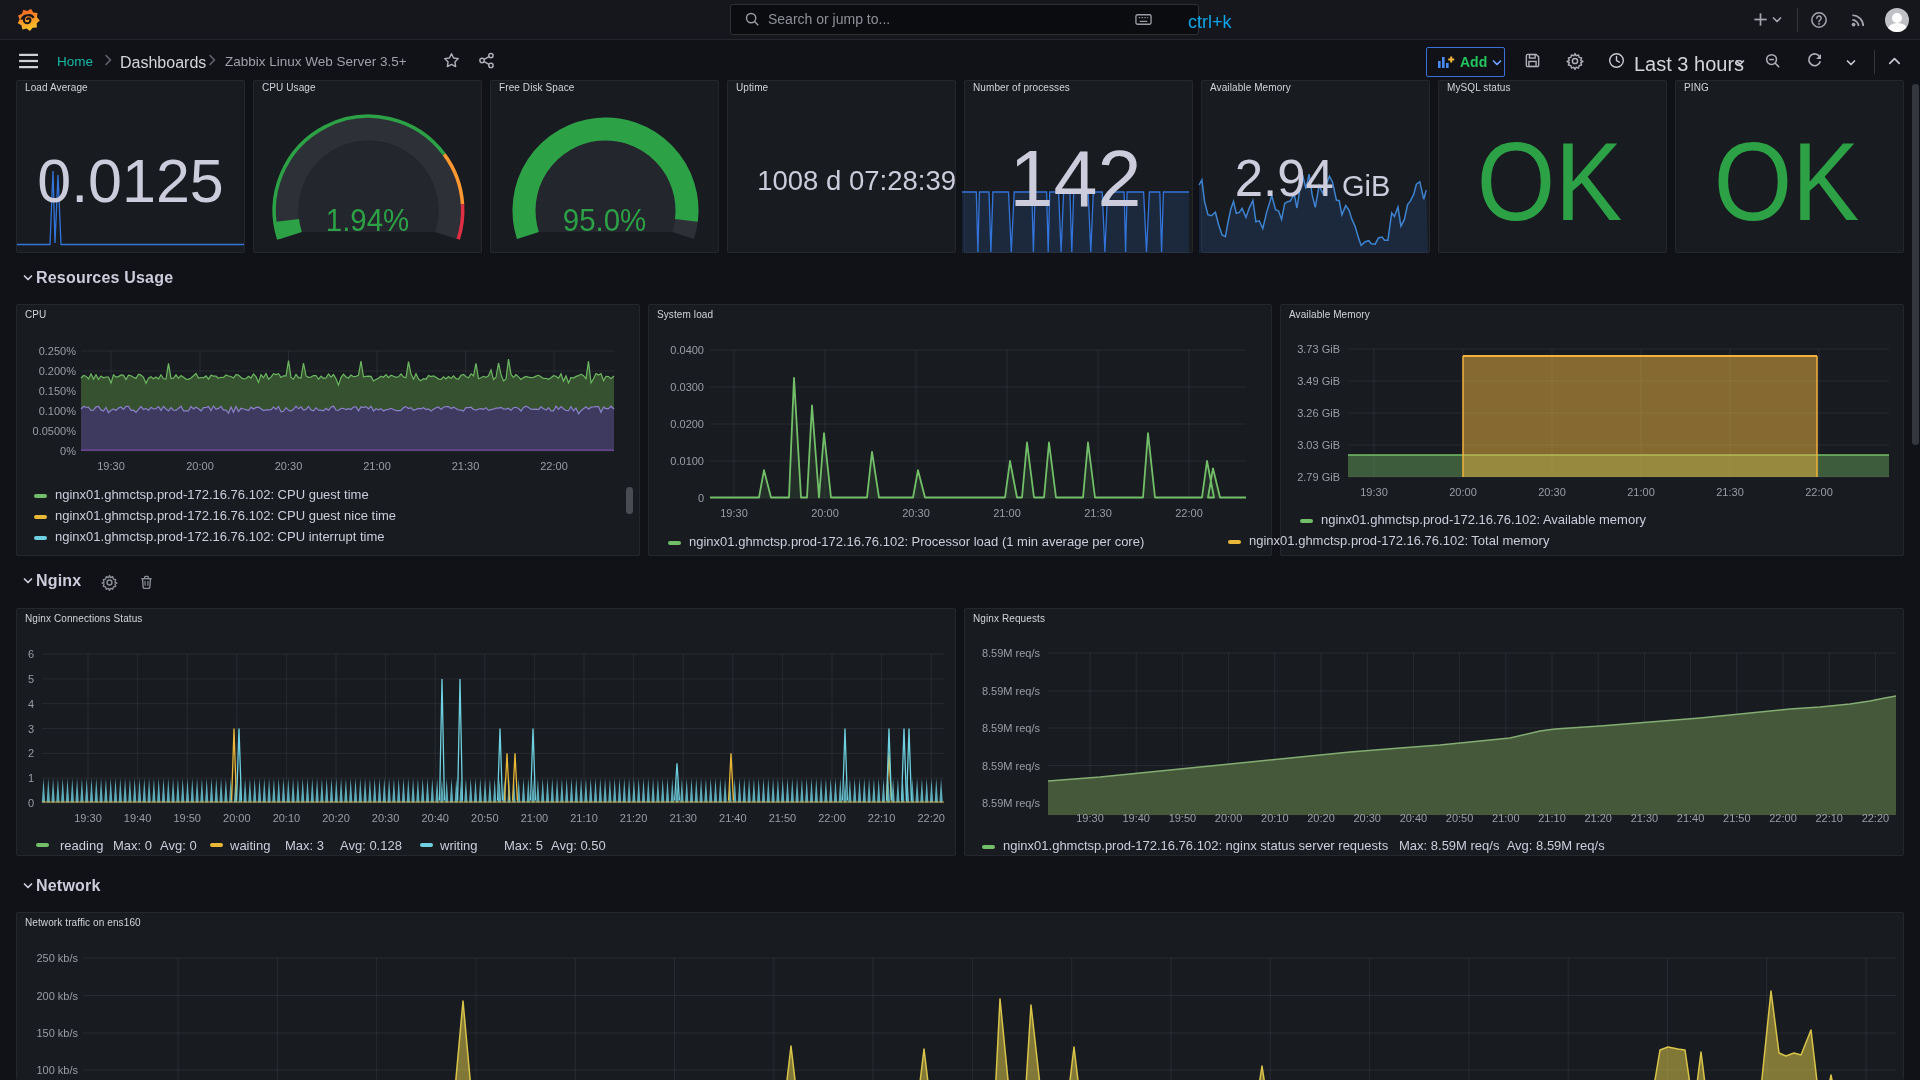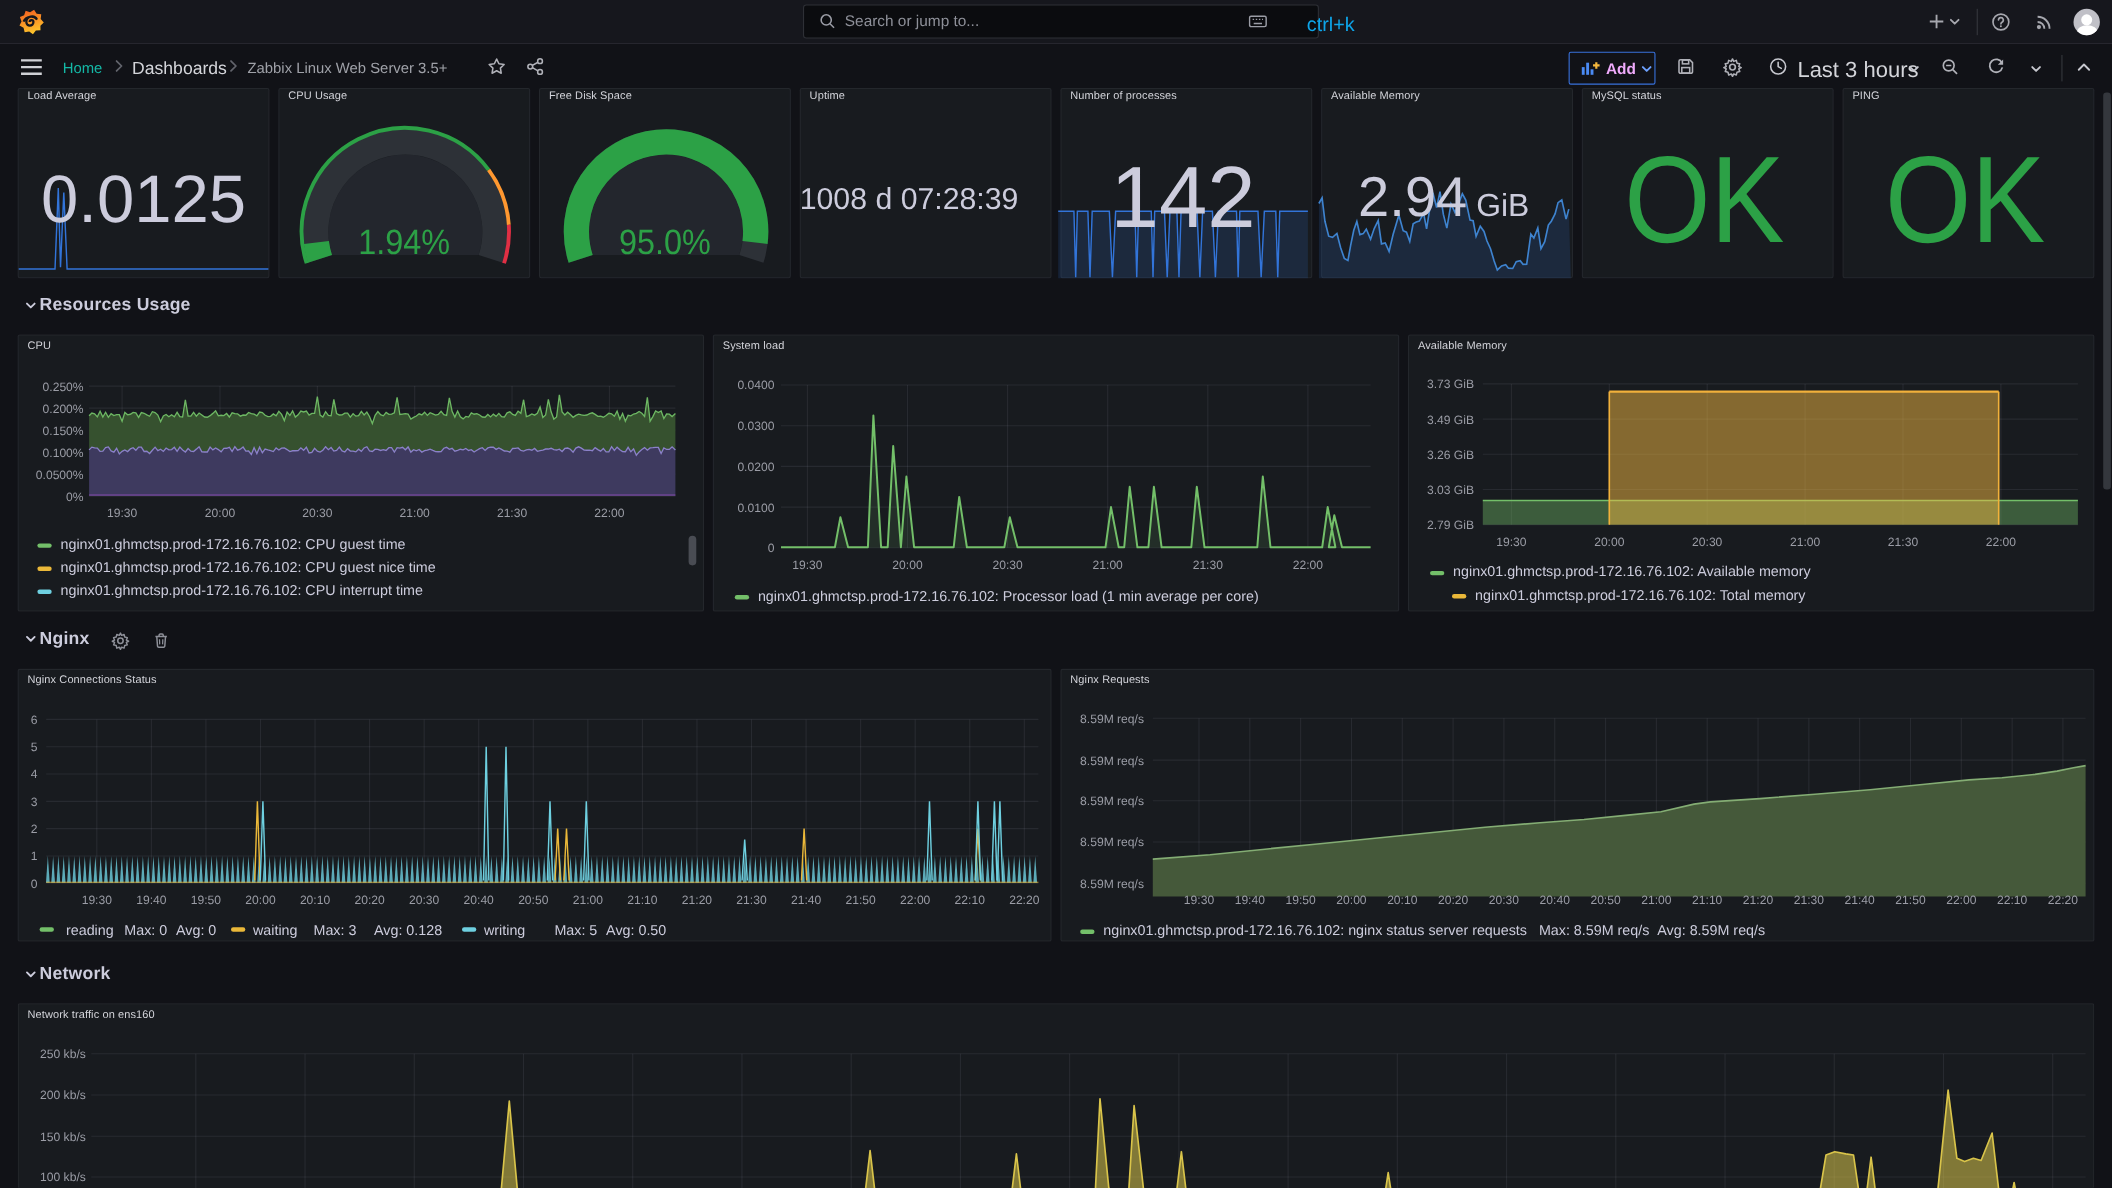--- a/index.html
+++ b/index.html
@@ -84,21 +84,21 @@
     <line x1="6.4" y1="10.1" x2="11.7" y2="13.1" stroke="#b0b1b8" stroke-width="1.5"></line>
   </svg>
 <div class="abs" style="left:1426px;top:47px;width:79px;height:30px;border:1px solid #3871dc;border-radius:2px"></div>
 <svg style="position:absolute;left:1437px;top:53px" width="18" height="18" viewBox="0 0 18 18">
     <rect x="1" y="8" width="2.6" height="7" fill="#4a8af4"></rect>
     <rect x="5" y="4" width="2.6" height="11" fill="#4a8af4"></rect>
     <rect x="9" y="10" width="2.6" height="5" fill="#4a8af4"></rect>
     <line x1="14.2" y1="3.5" x2="14.2" y2="9.5" stroke="#f5b73d" stroke-width="2"></line>
     <line x1="11.2" y1="6.5" x2="17.2" y2="6.5" stroke="#f5b73d" stroke-width="2"></line>
   </svg>
-<div class="abs" style="left:1460px;top:54px;font-size:14px;font-weight:bold;color:#f0abfc">Add</div>
+<div class="abs" style="left:1460px;top:54px;font-size:14px;font-weight:bold;color:#22c55e">Add</div>
 <svg style="position:absolute;left:1491px;top:57px" width="12" height="12" viewBox="0 0 12 12">
     <polyline points="2.5,4 6,7.5 9.5,4" fill="none" stroke="#6ea1ff" stroke-width="1.7" stroke-linecap="round" stroke-linejoin="round"></polyline>
   </svg>
 <svg style="position:absolute;left:1524px;top:52px" width="17" height="17" viewBox="0 0 18 18">
     <path d="M 2.5 4 a 1.5 1.5 0 0 1 1.5 -1.5 h 8.8 L 15.5 5.2 V 14 a 1.5 1.5 0 0 1 -1.5 1.5 H 4 a 1.5 1.5 0 0 1 -1.5 -1.5 Z" fill="none" stroke="#b0b1b8" stroke-width="1.5"></path>
     <rect x="5.2" y="10" width="7.6" height="5.2" fill="none" stroke="#b0b1b8" stroke-width="1.5"></rect>
     <rect x="5.8" y="2.8" width="6" height="3.6" fill="none" stroke="#b0b1b8" stroke-width="1.5"></rect>
   </svg>
 <svg style="position:absolute;left:1566px;top:52px" width="18" height="18" viewBox="0 0 18 18">
     <circle cx="9" cy="9" r="2.6" fill="none" stroke="#b0b1b8" stroke-width="1.5"></circle>
@@ -156,21 +156,21 @@
     <path d="M 527.90 235.41 A 81.5 81.5 0 1 1 683.10 235.41" fill="none" stroke="#2d3137" stroke-width="23" stroke-linecap="butt"></path>
     <path d="M 527.90 235.41 A 81.5 81.5 0 1 1 686.39 220.46" fill="none" stroke="#2ca146" stroke-width="23" stroke-linecap="butt"></path>
     <polygon points="962.0,192.0 976.3,192.0 977.9,252.0 979.4,192.0 989.0,192.0 990.9,252.0 992.9,192.0 1008.5,192.0 1011.3,252.0 1014.2,192.0 1031.8,192.0 1033.4,252.0 1035.1,192.0 1046.6,192.0 1048.2,252.0 1049.7,192.0 1058.6,192.0 1061.1,252.0 1063.6,192.0 1069.9,192.0 1071.8,252.0 1073.7,192.0 1088.2,192.0 1090.8,252.0 1093.3,192.0 1102.2,192.0 1104.9,252.0 1107.6,192.0 1124.1,192.0 1125.6,252.0 1127.1,192.0 1143.6,192.0 1146.5,252.0 1149.4,192.0 1159.8,192.0 1161.6,252.0 1163.4,192.0 1181.9,192.0 1189.0,192.0 1189.0,253.0 962.0,253.0" fill="rgba(50,116,217,0.16)"></polygon>
     <polyline points="962.0,192.0 976.3,192.0 977.9,252.0 979.4,192.0 989.0,192.0 990.9,252.0 992.9,192.0 1008.5,192.0 1011.3,252.0 1014.2,192.0 1031.8,192.0 1033.4,252.0 1035.1,192.0 1046.6,192.0 1048.2,252.0 1049.7,192.0 1058.6,192.0 1061.1,252.0 1063.6,192.0 1069.9,192.0 1071.8,252.0 1073.7,192.0 1088.2,192.0 1090.8,252.0 1093.3,192.0 1102.2,192.0 1104.9,252.0 1107.6,192.0 1124.1,192.0 1125.6,252.0 1127.1,192.0 1143.6,192.0 1146.5,252.0 1149.4,192.0 1159.8,192.0 1161.6,252.0 1163.4,192.0 1181.9,192.0 1189.0,192.0" fill="none" stroke="#3274d9" stroke-width="1.3"></polyline>
     <polygon points="1199.0,185.0 1201.9,179.8 1204.5,201.2 1207.9,214.7 1211.4,215.7 1215.4,212.2 1218.7,225.0 1222.1,234.9 1225.4,236.7 1227.9,222.9 1230.7,209.4 1233.5,201.4 1236.3,213.3 1239.3,212.4 1242.1,208.4 1246.0,217.5 1249.3,207.8 1252.9,200.5 1255.9,221.7 1259.3,220.8 1262.8,228.5 1266.5,212.9 1268.9,204.9 1271.7,195.5 1275.6,209.7 1278.6,211.1 1281.6,219.5 1284.7,203.4 1287.5,201.8 1290.3,201.0 1294.2,193.9 1296.9,208.0 1300.1,187.9 1302.6,175.2 1306.0,188.7 1309.1,174.2 1312.1,194.7 1315.3,207.4 1319.1,185.4 1322.7,193.1 1325.9,185.5 1329.4,176.2 1332.5,181.9 1336.4,200.1 1339.2,200.7 1341.9,214.9 1345.7,205.6 1349.1,210.4 1351.8,219.1 1355.0,226.1 1358.3,237.3 1361.2,245.4 1365.1,241.7 1368.8,240.7 1371.3,243.8 1375.2,244.1 1378.4,237.9 1382.0,237.0 1384.6,240.3 1387.9,240.2 1391.7,212.8 1394.4,216.4 1398.0,207.2 1400.9,226.1 1404.3,219.7 1407.6,204.6 1410.3,201.1 1413.7,194.4 1416.4,184.2 1419.8,181.7 1423.7,199.2 1426.2,190.1 1428.0,253.0 1199.0,253.0" fill="rgba(50,116,217,0.16)"></polygon>
     <polyline points="1199.0,185.0 1201.9,179.8 1204.5,201.2 1207.9,214.7 1211.4,215.7 1215.4,212.2 1218.7,225.0 1222.1,234.9 1225.4,236.7 1227.9,222.9 1230.7,209.4 1233.5,201.4 1236.3,213.3 1239.3,212.4 1242.1,208.4 1246.0,217.5 1249.3,207.8 1252.9,200.5 1255.9,221.7 1259.3,220.8 1262.8,228.5 1266.5,212.9 1268.9,204.9 1271.7,195.5 1275.6,209.7 1278.6,211.1 1281.6,219.5 1284.7,203.4 1287.5,201.8 1290.3,201.0 1294.2,193.9 1296.9,208.0 1300.1,187.9 1302.6,175.2 1306.0,188.7 1309.1,174.2 1312.1,194.7 1315.3,207.4 1319.1,185.4 1322.7,193.1 1325.9,185.5 1329.4,176.2 1332.5,181.9 1336.4,200.1 1339.2,200.7 1341.9,214.9 1345.7,205.6 1349.1,210.4 1351.8,219.1 1355.0,226.1 1358.3,237.3 1361.2,245.4 1365.1,241.7 1368.8,240.7 1371.3,243.8 1375.2,244.1 1378.4,237.9 1382.0,237.0 1384.6,240.3 1387.9,240.2 1391.7,212.8 1394.4,216.4 1398.0,207.2 1400.9,226.1 1404.3,219.7 1407.6,204.6 1410.3,201.1 1413.7,194.4 1416.4,184.2 1419.8,181.7 1423.7,199.2 1426.2,190.1" fill="none" stroke="#3e83cf" stroke-width="1.5"></polyline>
   </svg>
 <div class="abs" style="left:16px;top:146px;width:229px;text-align:center;font-size:61px;color:#ccccdc">0.0125</div>
 <div class="abs" style="left:253px;top:202px;width:229px;text-align:center;font-size:32px;color:#2ca146;transform:scaleX(0.92)">1.94%</div>
 <div class="abs" style="left:490px;top:202px;width:229px;text-align:center;font-size:32px;color:#2ca146;transform:scaleX(0.92)">95.0%</div>
-<div class="abs" style="left:727px;top:165px;width:229px;text-align:left;font-size:27.5px;color:#ccccdc">1008 d 07:28:39</div>
+<div class="abs" style="left:727px;top:165px;width:229px;text-align:right;font-size:27.5px;color:#ccccdc">1008 d 07:28:39</div>
 <div class="abs" style="left:961px;top:133px;width:229px;text-align:center;font-size:79px;color:#ccccdc">142</div>
 <div class="abs" style="left:1198px;top:149px;width:229px;text-align:center;font-size:51px;color:#ccccdc">2.94<span style="font-size:29px"> GiB</span></div>
 <div class="abs" style="left:1435px;top:117px;width:229px;text-align:center;font-size:112px;color:#2ca146;transform:scaleX(0.9)">OK</div>
 <div class="abs" style="left:1672px;top:117px;width:229px;text-align:center;font-size:112px;color:#2ca146;transform:scaleX(0.9)">OK</div>
 <svg style="position:absolute;left:22px;top:272px" width="12" height="12" viewBox="0 0 12 12">
     <polyline points="2.5,4 6,7.5 9.5,4" fill="none" stroke="#ccccdc" stroke-width="1.7" stroke-linecap="round" stroke-linejoin="round"></polyline>
   </svg>
 <div class="sechdr" style="left:36px;top:269px">Resources Usage</div>
 <div class="panel" style="left:16px;top:304px;width:624px;height:252px"></div>
 <div class="ptitle" style="left:25px;top:309px">CPU</div>
@@ -260,21 +260,21 @@
     <text class="axis" x="1641" y="496" text-anchor="middle">21:00</text>
     <text class="axis" x="1730" y="496" text-anchor="middle">21:30</text>
     <text class="axis" x="1819" y="496" text-anchor="middle">22:00</text>
   </svg>
 <div class="legend" style="left:34px;top:487px"><span style="display:inline-block;width:13px;height:4px;border-radius:2px;background:#73bf69;vertical-align:middle;margin-right:8px"></span>nginx01.ghmctsp.prod-172.16.76.102: CPU guest time</div>
 <div class="legend" style="left:34px;top:508px"><span style="display:inline-block;width:13px;height:4px;border-radius:2px;background:#eab839;vertical-align:middle;margin-right:8px"></span>nginx01.ghmctsp.prod-172.16.76.102: CPU guest nice time</div>
 <div class="legend" style="left:34px;top:529px"><span style="display:inline-block;width:13px;height:4px;border-radius:2px;background:#6ed0e0;vertical-align:middle;margin-right:8px"></span>nginx01.ghmctsp.prod-172.16.76.102: CPU interrupt time</div>
 <div class="abs" style="left:626px;top:487px;width:7px;height:27px;border-radius:4px;background:#494c53"></div>
 <div class="legend" style="left:668px;top:534px"><span style="display:inline-block;width:13px;height:4px;border-radius:2px;background:#73bf69;vertical-align:middle;margin-right:8px"></span>nginx01.ghmctsp.prod-172.16.76.102: Processor load (1 min average per core)</div>
 <div class="legend" style="left:1300px;top:512px"><span style="display:inline-block;width:13px;height:4px;border-radius:2px;background:#73bf69;vertical-align:middle;margin-right:8px"></span>nginx01.ghmctsp.prod-172.16.76.102: Available memory</div>
-<div class="legend" style="left:1320px;top:533px"><span style="display:inline-block;width:13px;height:4px;border-radius:2px;background:#eab839;vertical-align:middle;margin-right:8px"></span>nginx01.ghmctsp.prod-172.16.76.102: Total memory</div>
+<div class="legend" style="left:1228px;top:533px"><span style="display:inline-block;width:13px;height:4px;border-radius:2px;background:#eab839;vertical-align:middle;margin-right:8px"></span>nginx01.ghmctsp.prod-172.16.76.102: Total memory</div>
 <svg style="position:absolute;left:22px;top:575px" width="12" height="12" viewBox="0 0 12 12">
     <polyline points="2.5,4 6,7.5 9.5,4" fill="none" stroke="#ccccdc" stroke-width="1.7" stroke-linecap="round" stroke-linejoin="round"></polyline>
   </svg>
 <div class="sechdr" style="left:36px;top:572px">Nginx</div>
 <svg style="position:absolute;left:101px;top:574px" width="17" height="17" viewBox="0 0 18 18">
     <circle cx="9" cy="9" r="2.6" fill="none" stroke="#8e9099" stroke-width="1.5"></circle>
     <path d="M 9 1.6 l 1.1 2.2 2.4 -0.9 0.6 2.5 2.5 0.6 -0.9 2.4 2.2 1.1 -2.2 1.1 0.9 2.4 -2.5 0.6 -0.6 2.5 -2.4 -0.9 -1.1 2.2 -1.1 -2.2 -2.4 0.9 -0.6 -2.5 -2.5 -0.6 0.9 -2.4 -2.2 -1.1 2.2 -1.1 -0.9 -2.4 2.5 -0.6 0.6 -2.5 2.4 0.9 Z" fill="none" stroke="#8e9099" stroke-width="1.4" stroke-linejoin="round"></path>
   </svg>
 <svg style="position:absolute;left:138px;top:574px" width="17" height="17" viewBox="0 0 18 18">
     <path d="M 3.5 5 h 11" stroke="#8e9099" stroke-width="1.4"></path>

